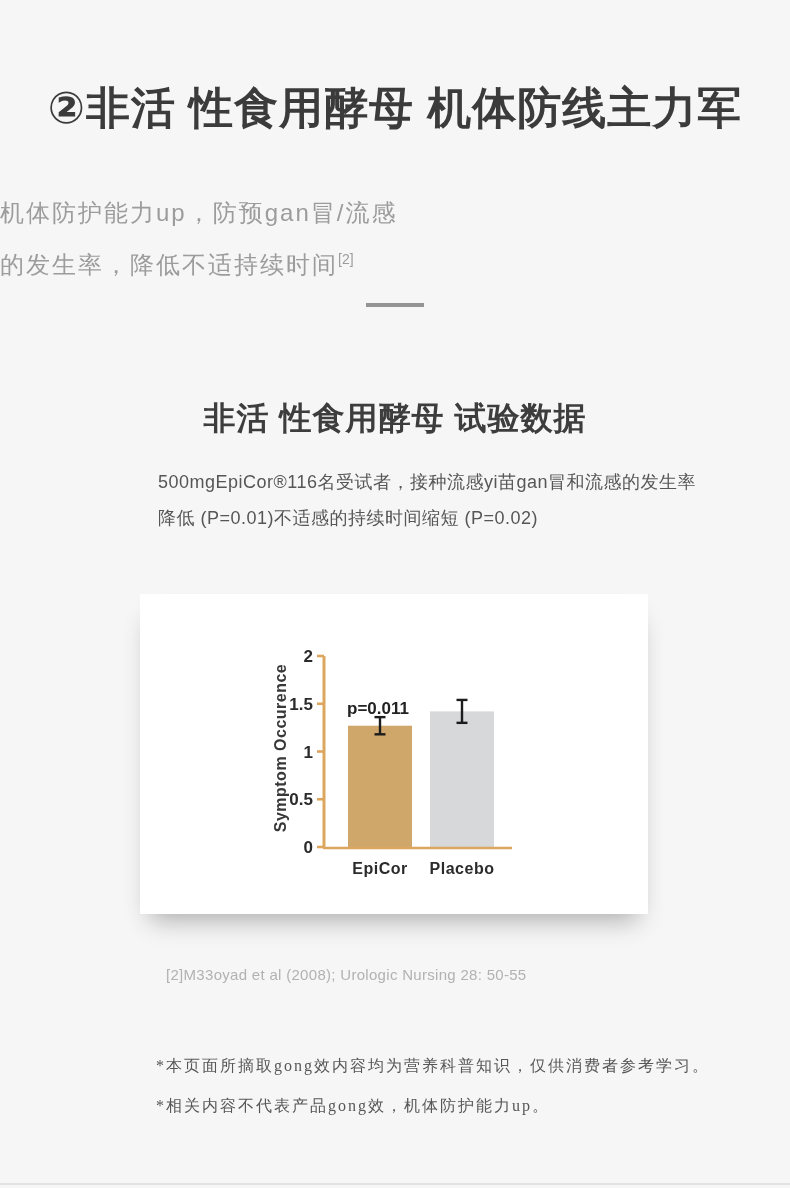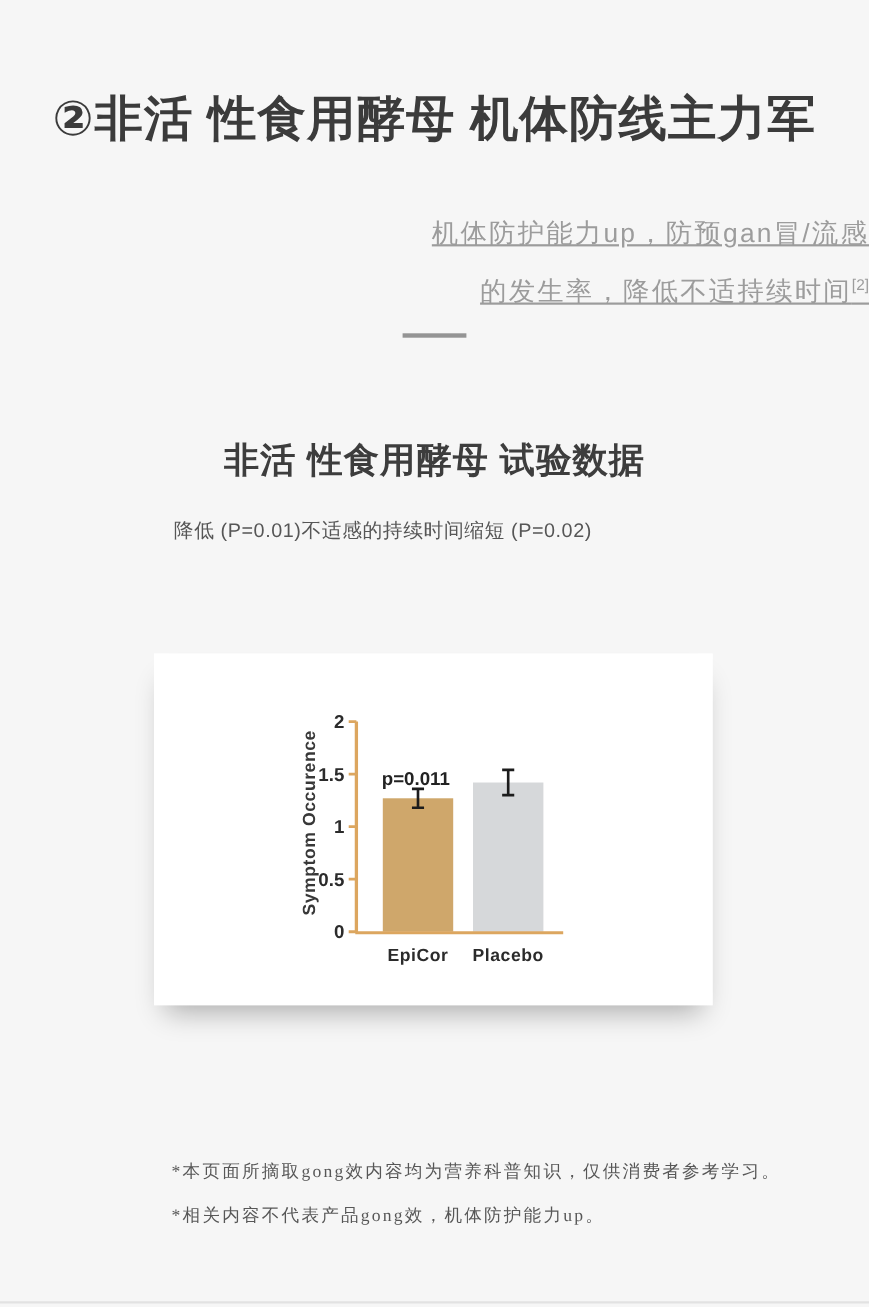--- a/index.html
+++ b/index.html
@@ -19,27 +19,26 @@
     text-align: center;
     font-size: 44px;
     font-weight: 600;
     letter-spacing: 1px;
     color: #3b3b3b;
     white-space: nowrap;
   }
   .subtitle {
     position: absolute;
     top: 190px; left: 0; right: 0;
-    text-align: right;
+    text-align: left;
     font-size: 24px;
     line-height: 46px;
     letter-spacing: 2px;
     color: #9c9c9c;
     white-space: nowrap;
-    text-decoration: underline;
   }
   .subtitle sup {
     font-size: 14px;
     letter-spacing: 0;
   }
   .divider {
     position: absolute;
     top: 303px; left: 50%;
     transform: translateX(-50%);
     width: 58px; height: 4px;
@@ -111,20 +110,21 @@
   <div class="subtitle">
     <span style="display:block">机体防护能力up，防预gan冒/流感</span>
     <span style="display:block"><span>的发生率，降低不适持续时间</span><sup>[2]</sup></span>
   </div>
 
   <div class="divider"></div>
 
   <h2 class="section-title">非活 性食用酵母 试验数据</h2>
 
   <div class="study-text">
+    <span>500mgEpiCor®116名受试者，接种流感yi苗gan冒和流感的发生率</span>
     <span>降低 (P=0.01)不适感的持续时间缩短 (P=0.02)</span>
   </div>
 
   <div class="chart-card">
     <svg viewBox="0 0 508 320" xmlns="http://www.w3.org/2000/svg">
         <rect x="208" y="131.715" width="64" height="121.285" fill="#CFA76B"></rect>
         <rect x="290" y="117.39000000000001" width="64" height="135.60999999999999" fill="#D6D8DA"></rect>
         <line x1="240" y1="140.31" x2="240" y2="123.12" stroke="#1c1c1c" stroke-width="2.4"></line>
         <line x1="234.5" y1="123.12" x2="245.5" y2="123.12" stroke="#1c1c1c" stroke-width="2.4"></line>
         <line x1="234.5" y1="140.31" x2="245.5" y2="140.31" stroke="#1c1c1c" stroke-width="2.4"></line>
@@ -143,20 +143,21 @@
         <text x="173" y="115.75" text-anchor="end" class="tick-label">1.5</text>
         <line x1="177" y1="62" x2="184" y2="62" stroke="#DCA65F" stroke-width="2.6"></line>
         <text x="173" y="68" text-anchor="end" class="tick-label">2</text>
         <text x="240" y="280" text-anchor="middle" class="cat-label">EpiCor</text>
         <text x="322" y="280" text-anchor="middle" class="cat-label">Placebo</text>
         <text x="146" y="154" text-anchor="middle" transform="rotate(-90 146 154)" class="ylabel-text">Symptom Occurence</text>
         <text x="238" y="120" text-anchor="middle" class="p-label">p=0.011</text>
       </svg>
   </div>
 
+  <div class="citation">[2]M33oyad et al (2008); Urologic Nursing 28: 50-55</div>
 
   <div class="disclaimers">
     <span>*本页面所摘取gong效内容均为营养科普知识，仅供消费者参考学习。</span>
     <span>*相关内容不代表产品gong效，机体防护能力up。</span>
   </div>
 
   <div class="bottom-divider"></div>
 
 </div>
 

